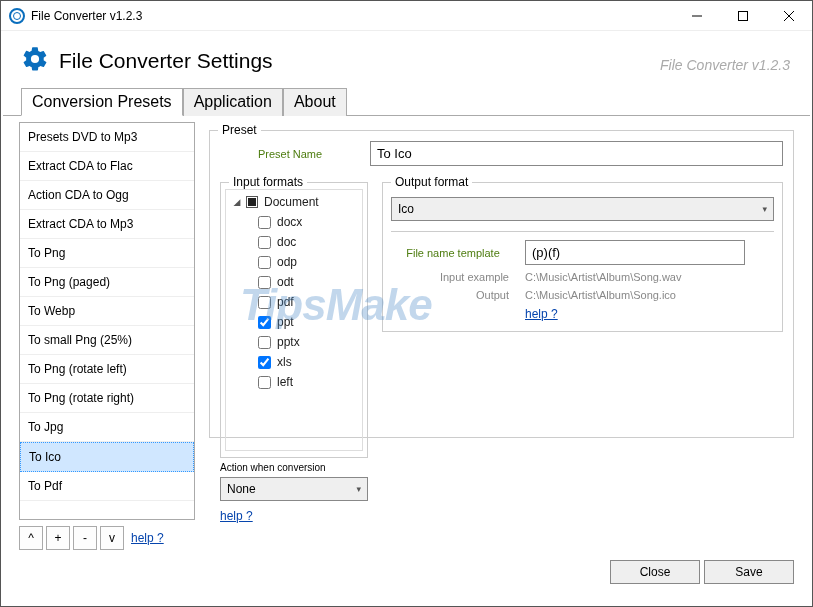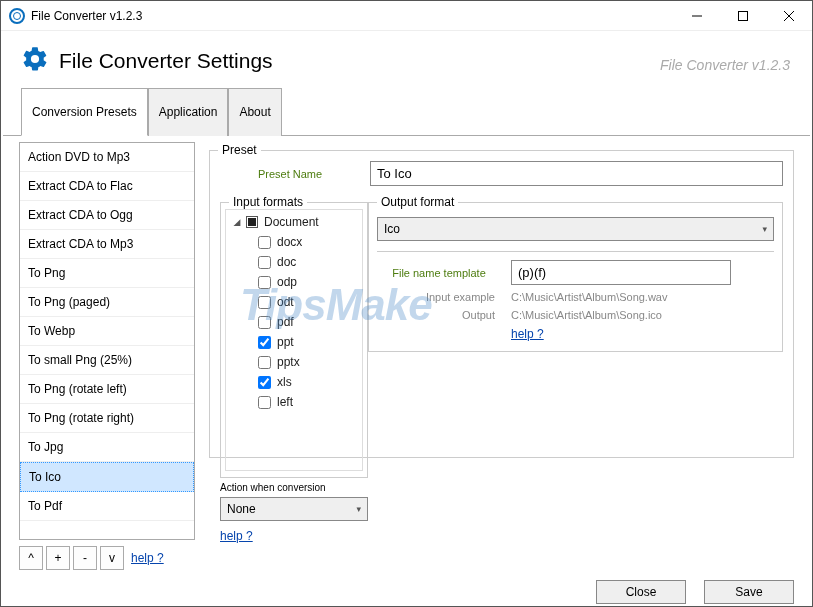--- a/index.html
+++ b/index.html
@@ -16,21 +16,21 @@
 
 
 .header { display: flex; align-items: flex-end; padding: 14px 22px 14px 20px; }
 .gear-icon { width: 28px; height: 28px; margin-right: 10px; }
 .gear-icon svg { fill: #0a6ebd; }
 .header h1 { font-size: 21px; font-weight: 400; flex: 1; }
 .header .brand { color: #aaa; font-style: italic; font-size: 14px; }
 
 
 .tabs { display: flex; border-bottom: 1px solid #aaa; padding-left: 18px; margin: 0 2px; position: relative; }
-.tab { padding: 16px 10px; border: 1px solid #aaa; border-bottom: none; background: #f0f0f0; font-size: 12px; margin-right: 0; position: relative; top: 1px; }
+.tab { padding: 4px 10px; border: 1px solid #aaa; border-bottom: none; background: #f0f0f0; font-size: 16px; margin-right: 0; position: relative; top: 1px; }
 .tab.active { background: #fff; border-bottom: 1px solid #fff; }
 
 
 .content { display: flex; padding: 6px 18px 0 18px; gap: 14px; }
 
 
 .preset-panel { width: 176px; display: flex; flex-direction: column; }
 .preset-list { border: 1px solid #aaa; height: 398px; overflow-y: auto; overflow-x: hidden; }
 .preset-item { padding: 7px 8px; border-bottom: 1px solid #eee; white-space: nowrap; overflow: hidden; text-overflow: ellipsis; font-size: 12px; }
 .preset-item.selected { background: #d0e7ff; border: 1px dotted #3399ff; margin: 0; }
@@ -41,21 +41,21 @@
 
 .right { flex: 1; }
 .group { border: 1px solid #ccc; padding: 10px 10px 8px 10px; position: relative; margin-top: 8px; }
 .group > .legend { position: absolute; top: -8px; left: 8px; background: #fff; padding: 0 4px; font-size: 12px; }
 .preset-group { height: 308px; }
 
 .row { display: flex; align-items: center; margin-bottom: 4px; }
 .row .label { width: 150px; text-align: center; padding-right: 10px; font-size: 11px; color:#4d7c0f; }
 .row input[type=text] { flex: 1; padding: 4px 6px; border: 1px solid #888; font-size: 13px; }
 
-.inner-columns { display: flex; margin-top: 10px; }
+.inner-columns { display: flex; gap: 14px; margin-top: 10px; }
 
 
 .inp-col { width: 148px; display: flex; flex-direction: column; }
 .inp-group { border: 1px solid #ccc; position: relative; padding: 6px 0 0 0; height: 276px; margin-top: 6px; }
 .inp-group .legend { position: absolute; top: -8px; left: 8px; background: #fff; padding: 0 4px; font-size: 12px; }
 .tree { height: 262px; overflow-y: scroll; padding: 2px 4px 2px 6px; border: 1px solid #ddd; margin: 0 4px; }
 .tree-row { display: flex; align-items: center; height: 20px; font-size: 12px; color:#222; }
 .tree-row .tri { width: 10px; font-size: 9px; color: #555; text-align: center; }
 .tree-row .cb { margin: 0 6px 0 4px; }
 .tree-row.child { padding-left: 22px; }
@@ -72,21 +72,21 @@
 .out-group { border: 1px solid #ccc; position: relative; padding: 10px 8px; margin-top: 6px; }
 .out-group .legend { position: absolute; top: -8px; left: 8px; background: #fff; padding: 0 4px; font-size: 12px; }
 hr.sep { border: none; border-top: 1px solid #ccc; margin: 10px 0 8px 0; }
 .example-row { display: flex; font-size: 11px; color: #888; margin: 6px 0; }
 .example-row .lbl { width: 134px; text-align: right; padding-right: 16px; }
 .example-row .val { flex: 1; color: #888; }
 .help-link { color: #0645ad; text-decoration: underline; font-size: 12px; margin-left: 134px; display: inline-block; }
 .help-link2 { color: #0645ad; text-decoration: underline; font-size: 12px; margin-top:8px; display:inline-block; }
 
 
-.buttons { display: flex; justify-content: flex-end; gap: 18px; padding: 10px 18px 0 0; }
+.buttons { display: flex; justify-content: flex-end; gap: 4px; padding: 10px 18px 0 0; }
 .buttons button { width: 90px; height: 24px; border: 1px solid #888; background: #efefef; font-size: 12px; }
 
 
 .watermark { position: absolute; top: 280px; left: 240px; font-size: 44px; font-weight: 700; font-style: italic; color: rgba(80,140,200,0.35); pointer-events: none; letter-spacing:-1px; z-index:99; }
 
 
 .preset-list::-webkit-scrollbar, .tree::-webkit-scrollbar { width: 16px; }
 .preset-list::-webkit-scrollbar-track, .tree::-webkit-scrollbar-track { background: #f0f0f0; }
 .preset-list::-webkit-scrollbar-thumb, .tree::-webkit-scrollbar-thumb { background: #c8c8c8; border: 1px solid #aaa; }
 </style>
@@ -129,23 +129,23 @@
 <div class="tabs">
   <div class="tab active">Conversion Presets</div>
   <div class="tab">Application</div>
   <div class="tab">About</div>
 </div>
 
 <div class="content">
 
   <div class="preset-panel">
     <div class="preset-list" id="preset-list">
-        <div class="preset-item">Action DVD to Mp3</div>
+        <div class="preset-item">Presets DVD to Mp3</div>
         <div class="preset-item">Extract CDA to Flac</div>
-        <div class="preset-item">Extract CDA to Ogg</div>
+        <div class="preset-item">Action CDA to Ogg</div>
         <div class="preset-item">Extract CDA to Mp3</div>
         <div class="preset-item">To Png</div>
         <div class="preset-item">To Png (paged)</div>
         <div class="preset-item">To Webp</div>
         <div class="preset-item">To small Png (25%)</div>
         <div class="preset-item">To Png (rotate left)</div>
         <div class="preset-item">To Png (rotate right)</div>
         <div class="preset-item">To Jpg</div>
         <div class="preset-item selected">To Ico</div>
         <div class="preset-item">To Pdf</div>

